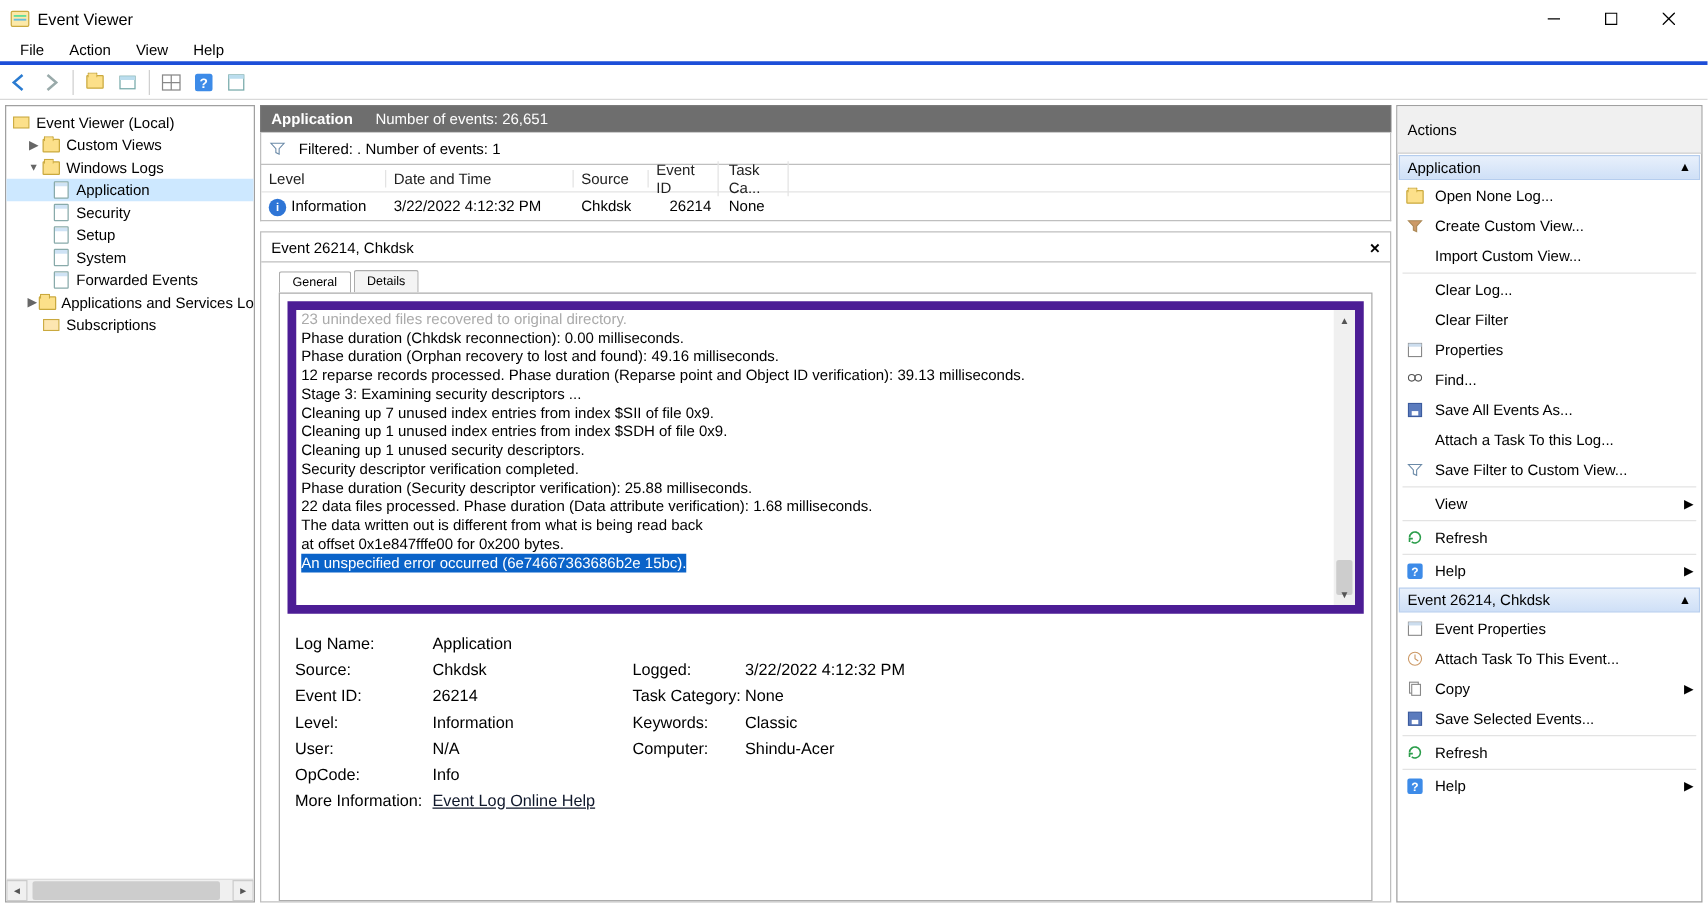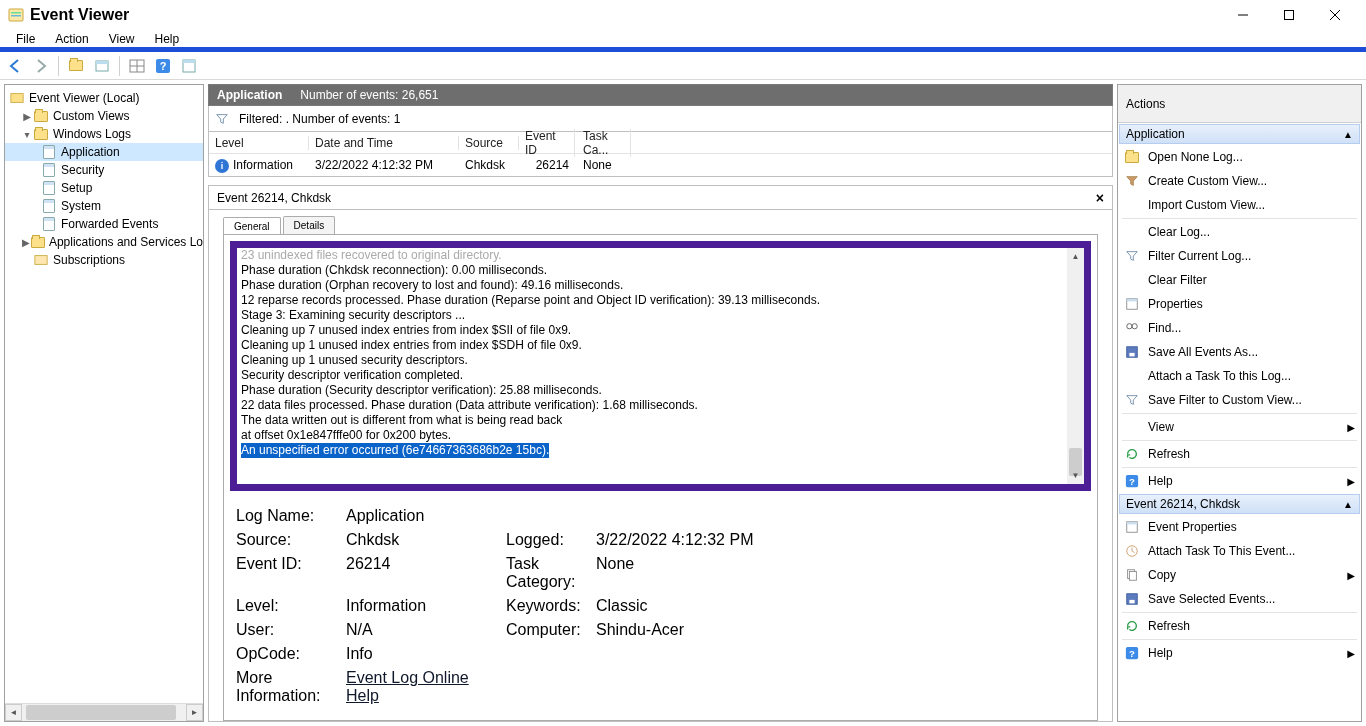--- a/index.html
+++ b/index.html
@@ -1,27 +1,27 @@
 <!DOCTYPE html>
 <html><head>
 <meta charset="utf-8">
 <style>
 * { box-sizing: border-box; font-family: "Segoe UI", Tahoma, sans-serif; }
 body { margin:0; padding:0; background:#fff; font-size:12px; color:#000; width:1366px; height:726px; overflow:hidden; display:flex; flex-direction:column; }
 
 .titlebar { height:30px; display:flex; align-items:center; padding:0 8px; border-bottom:0; }
 .titlebar .app-icon { width:16px; height:16px; margin-right:6px; }
-.titlebar .title { flex:1; font-size:16px;font-weight:bold; }
+.titlebar .title { flex:1; font-size:13px; }
 .win-controls { display:flex; gap:0; }
 .win-btn { width:46px; height:30px; display:flex; align-items:center; justify-content:center; }
 .win-btn svg { width:10px; height:10px; }
 
 .menubar { height:22px; display:flex; align-items:center; padding:0 6px; gap:0; }
 .menubar .item { padding:2px 10px; }
-.menubar-line { border-bottom:5px solid #1d4ed8; }
+.menubar-line { border-bottom:3px solid #1d4ed8; }
 
 .toolbar { height:28px; display:flex; align-items:center; padding:0 4px; gap:4px; border-bottom:1px solid #d9d9d9; }
 .tb-btn { width:22px; height:22px; display:flex; align-items:center; justify-content:center; border:1px solid transparent; border-radius:2px; }
 .tb-sep { width:1px; height:20px; background:#d0d0d0; margin:0 2px; }
 
 .workspace { flex:1; display:flex; min-height:0; }
 
 .tree { width:200px; border:1px solid #a0a0a0; margin:4px 2px 4px 4px; padding-top:4px; overflow:hidden; display:flex; flex-direction:column; }
 .tree-body { flex:1; overflow:hidden; }
 .tree-row { display:flex; align-items:center; height:18px; padding-left:4px; white-space:nowrap; }
@@ -68,21 +68,21 @@
 .log-text { border:7px solid #4c1d95; padding:0 6px 6px 4px; font-size:12px; line-height:15px; height:250px; overflow:hidden; position:relative; }
 .log-text .line { white-space:nowrap; }
 .log-text .hl { background:#0a63c9; color:#fff; display:inline-block; }
 .log-text .gray-cut { color:#aaa; font-size:12px;}
 .vscroll { position:absolute; right:0; top:0; bottom:0; width:17px; background:#f0f0f0; }
 .vscroll .thumb { position:absolute; left:2px; right:2px; top:200px; height:28px; background:#cdcdcd; border-radius:2px; }
 .vscroll .arr { position:absolute; left:0; right:0; height:17px; display:flex; align-items:center; justify-content:center; font-size:8px; color:#555; }
 .vscroll .arr.top{ top:0;} .vscroll .arr.bot{ bottom:0;}
 
 .props { margin-top:16px; padding:0 0 0 6px; }
-.props-grid { display:grid; grid-template-columns:110px 160px 90px 200px; row-gap:6px; font-size:16px;}
+.props-grid { display:grid; grid-template-columns:110px 160px 90px 200px; row-gap:6px; font-size:13px;}
 .props-grid .lbl { color:#000; }
 .link { color:#0f172a; text-decoration:underline; }
 
 .actions { width:245px; border:1px solid #a0a0a0; margin:4px 4px 4px 2px; display:flex; flex-direction:column; background:#fff;}
 .actions-title { background:#f0f0f0; border-bottom:1px solid #d0d0d0; height:38px; display:flex; align-items:center; padding:0 8px; font-size:12px;}
 .act-section-hdr { background:linear-gradient(#e8f0fb,#cfe0f7); border:1px solid #b5cdee; height:20px; display:flex; align-items:center; padding:0 6px; font-size:12px; margin:1px;}
 .act-section-hdr .chev { margin-left:auto; font-size:10px;}
 .act-item { display:flex; align-items:center; height:24px; padding-left:6px; gap:8px; }
 .act-item .ico { width:16px; height:16px; display:flex; align-items:center; justify-content:center;}
 .act-sep { height:1px; background:#e3e3e3; margin:1px 4px;}
@@ -378,28 +378,20 @@
     <div class="act-item">
         <span class="ico"></span>
         <span>Import Custom View...</span>
       </div>
     <div class="act-sep"></div>
     <div class="act-item">
         <span class="ico"></span>
         <span>Clear Log...</span>
       </div>
     <div class="act-item">
-        <span class="ico ico-funnel">
-          <svg viewBox="0 0 16 16">
-            <path d="M2 3h12l-4.5 5v5l-3-1.5V8z" fill="none" stroke="#6b8aa8"></path>
-          </svg>
-        </span>
-        <span>Filter Current Log...</span>
-      </div>
-    <div class="act-item">
         <span class="ico"></span>
         <span>Clear Filter</span>
       </div>
     <div class="act-item">
         <span class="ico">
           <svg width="14" height="14" viewBox="0 0 16 16">
             <rect x="2" y="2" width="12" height="12" fill="#fff" stroke="#888"></rect>
             <rect x="2" y="2" width="12" height="3" fill="#cde"></rect>
           </svg>
         </span>

